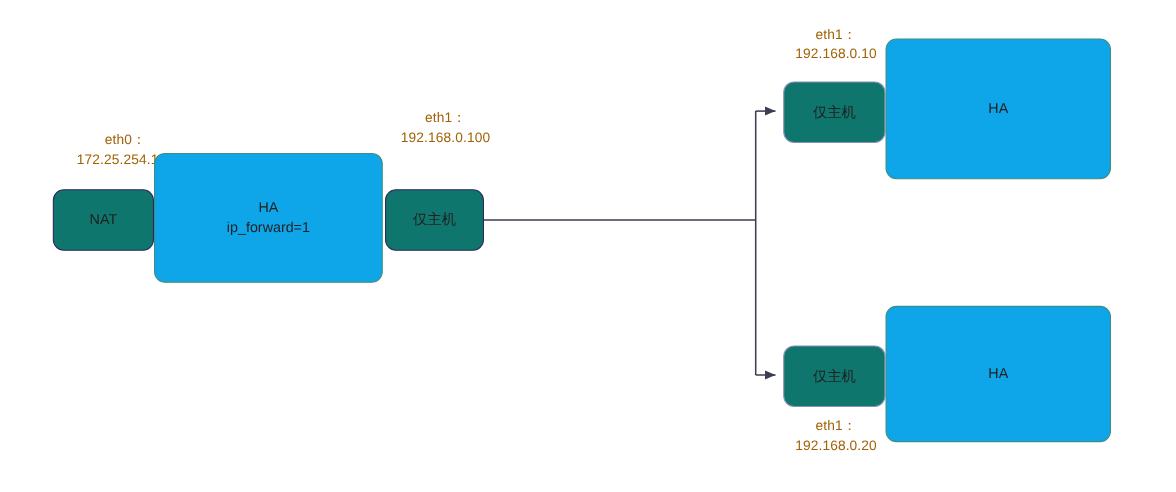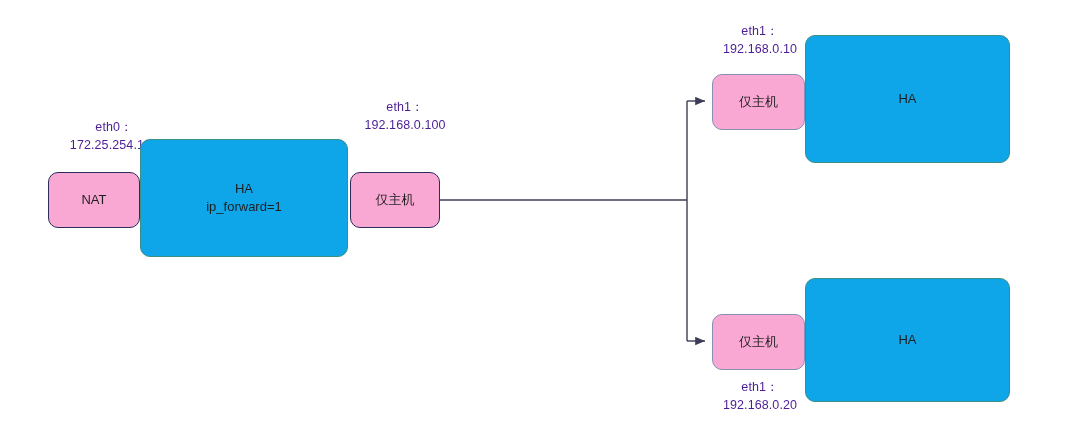--- a/index.html
+++ b/index.html
@@ -25,36 +25,36 @@
     justify-content: center;
     text-align: center;
     border: 1.2px solid #2b2b5e;
     border-radius: 10px;
     font-size: 13px;
     line-height: 1.35;
     color: #1f1f1f;
     white-space: pre-line;
   }
   .node.white {
-    background: #f9a8d4;
+    background: #0f766e;
     border-color: #8a8fb5;
   }
   .node.teal {
     background: #0ea5e9;
     border-color: #3b8f85;
   }
   .node.dark-edge {
     border-color: #2b2b5e;
     text-align: right;
   }
   .label {
     position: absolute;
     font-size: 12.5px;
     line-height: 1.45;
-    color: #4c1d95;
+    color: #a16207;
     text-align: center;
     white-space: pre-line;
     letter-spacing: 0.1px;
   }
   #wires {
     position: absolute;
     left: 0;
     top: 0;
     width: 1069px;
     height: 447px;

